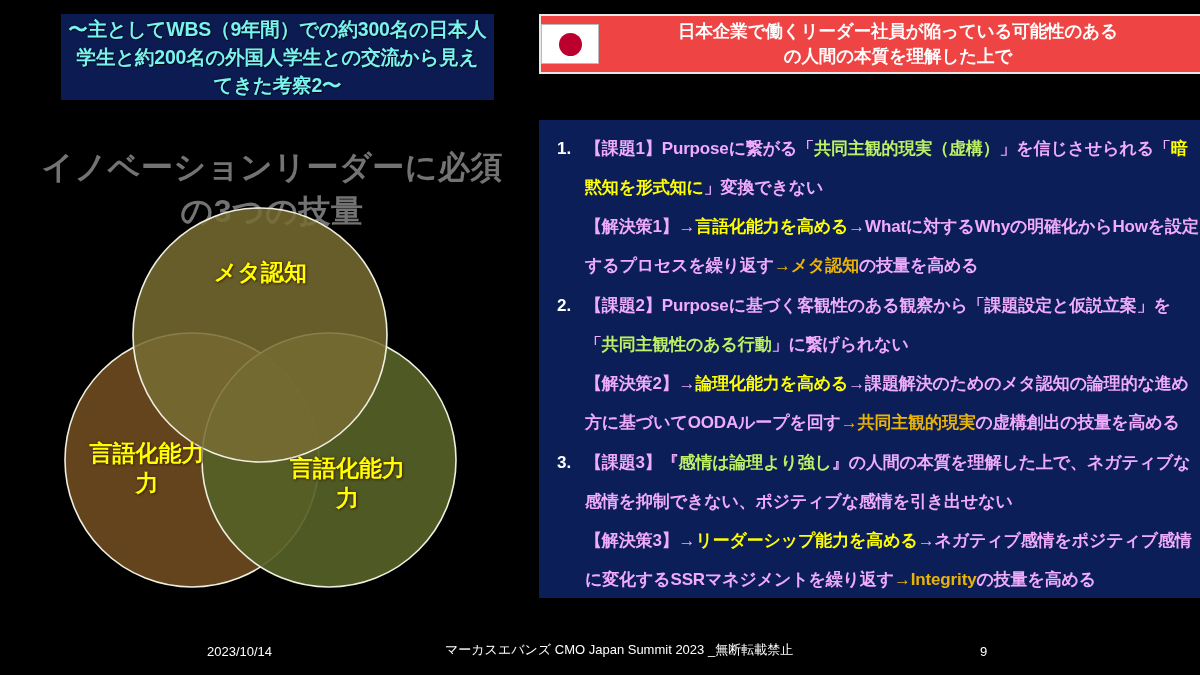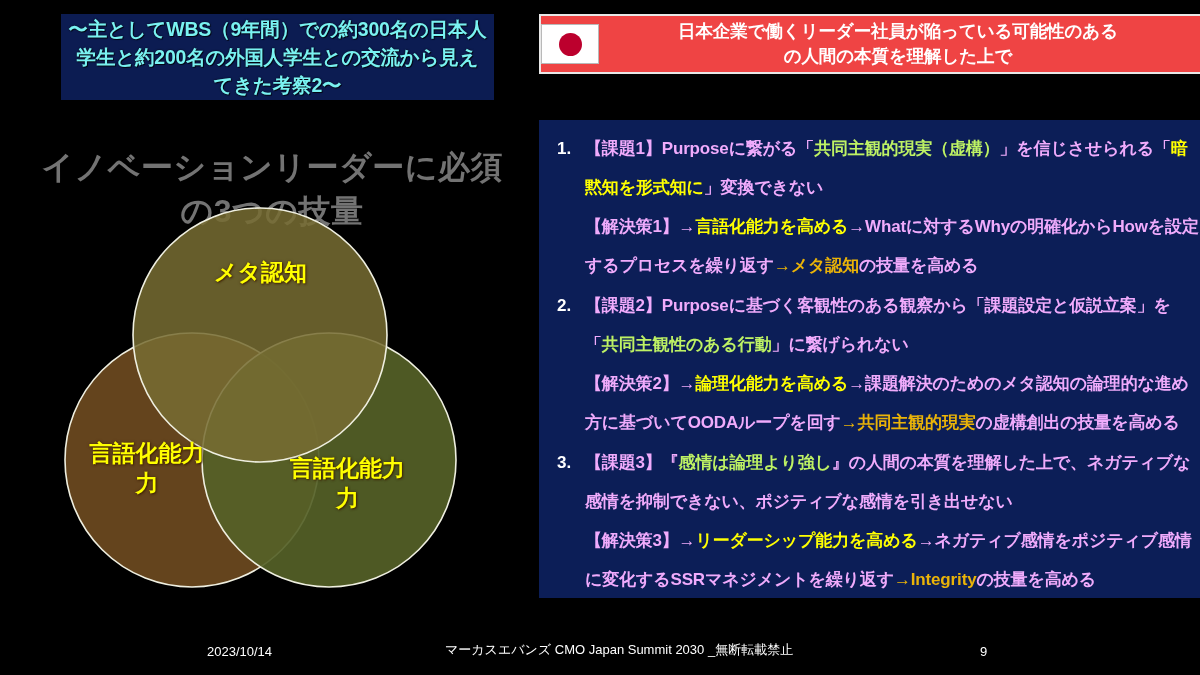--- a/index.html
+++ b/index.html
@@ -222,16 +222,16 @@
           <div class="list-body"><span class="c-white">【課題2】Purposeに基づく客観性のある観察から「課題設定と仮説立案」を「</span><span class="c-green">共同主観性のある行動</span><span class="c-white">」に繋げられない</span><br><span class="c-white">【解決策2】→</span><span class="c-yellow">論理化能力を高める</span><span class="c-white">→課題解決のためのメタ認知の論理的な進め方に基づいてOODAループを回す</span><span class="c-cyan">→共同主観的現実</span><span class="c-white">の虚構創出の技量を高める</span></div>
         </div>
         <div class="list-item">
           <div class="list-num">3.</div>
           <div class="list-body"><span class="c-white">【課題3】『</span><span class="c-green">感情は論理より強し</span><span class="c-white">』の人間の本質を理解した上で、ネガティブな感情を抑制できない、ポジティブな感情を引き出せない</span><br><span class="c-white">【解決策3】→</span><span class="c-yellow">リーダーシップ能力を高める</span><span class="c-white">→ネガティブ感情をポジティブ感情に変化するSSRマネジメントを繰り返す</span><span class="c-cyan">→Integrity</span><span class="c-white">の技量を高める</span></div>
         </div>
       </div>
   </div>
 
   <div class="footer-txt" id="footer-date">2023/10/14</div>
-  <div class="footer-txt" id="footer-center">マーカスエバンズ  CMO Japan Summit 2030 _無断転載禁止</div>
+  <div class="footer-txt" id="footer-center">マーカスエバンズ  CMO Japan Summit 2023 _無断転載禁止</div>
   <div class="footer-txt" id="footer-page">9</div>
 
 </div>
 
 </body></html>

